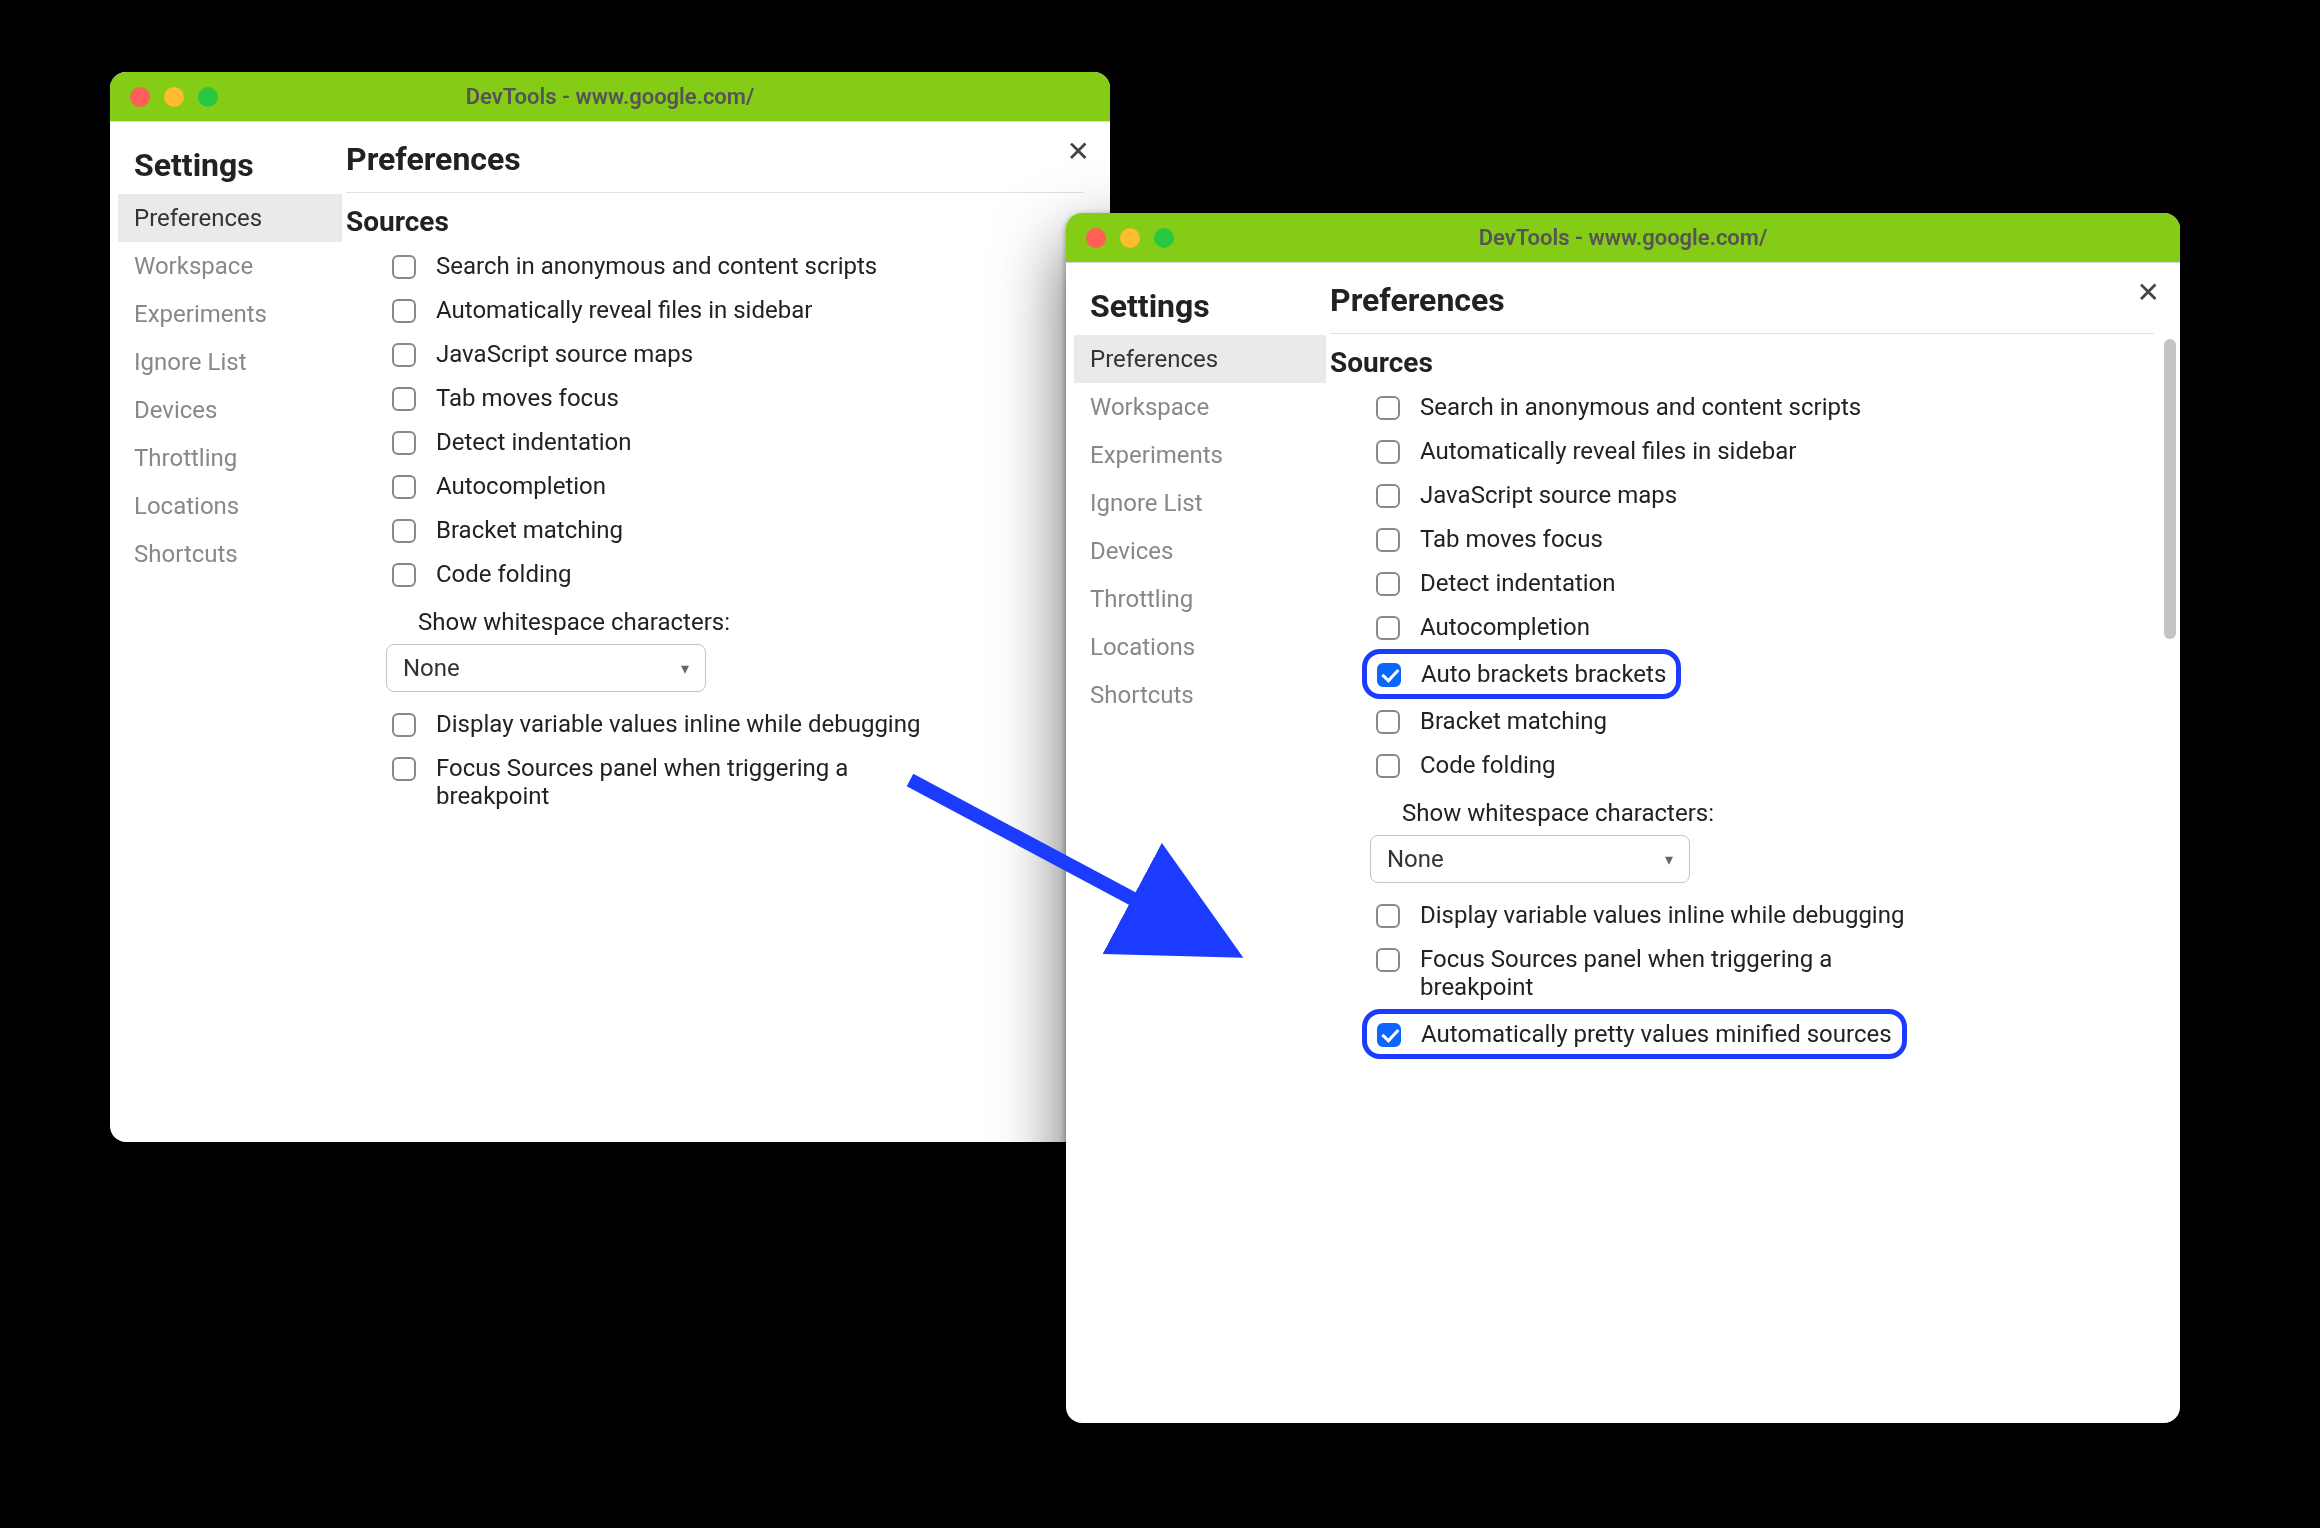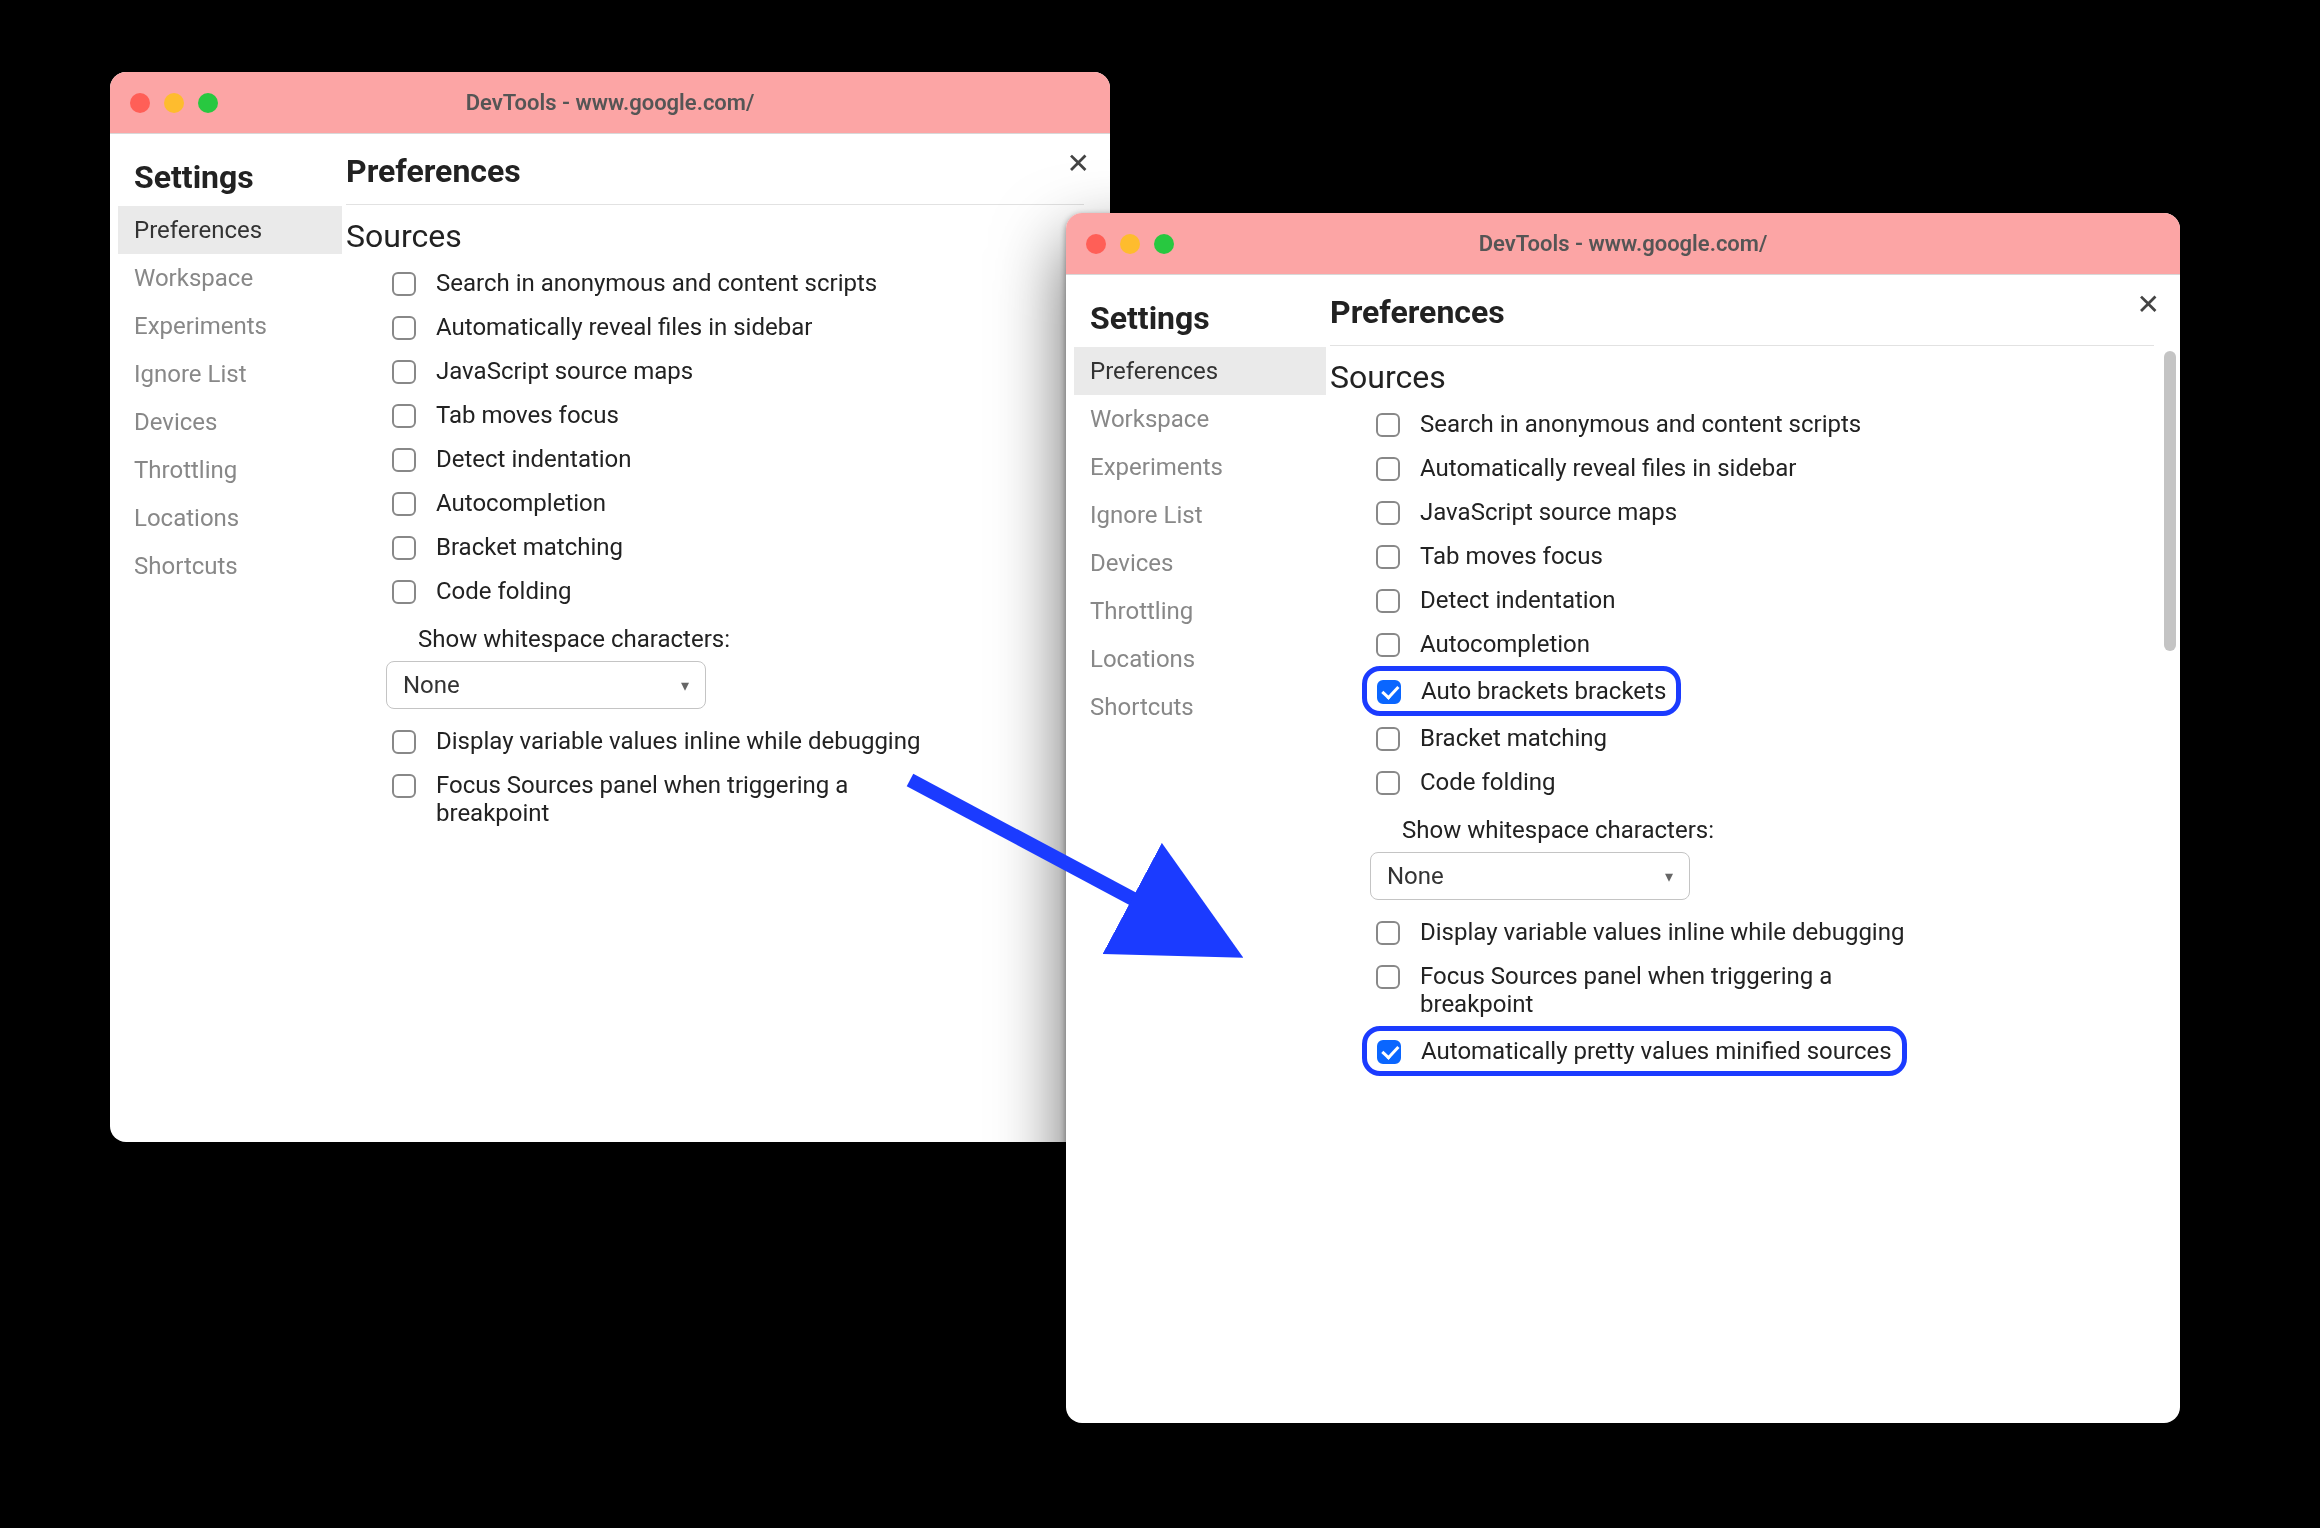--- a/index.html
+++ b/index.html
@@ -16,22 +16,22 @@
   .window {
     position: absolute;
     background: #fff;
     border-radius: 16px;
     box-shadow: 0 30px 70px rgba(0,0,0,0.6), 0 2px 6px rgba(0,0,0,0.4);
     overflow: hidden;
     display: flex;
     flex-direction: column;
   }
   .titlebar {
-    height: 62px;
-    background: #fca5a5;
+    height: 50px;
+    background: #84cc16;
     border-bottom: 1px solid #d8d8d8;
     display: flex;
     align-items: center;
     position: relative;
   }
   .traffic {
     display: flex;
     gap: 14px;
     margin-left: 20px;
     align-items: center;
@@ -99,22 +99,22 @@
   }
   .main-title {
     font-size: 32px;
     font-weight: 700;
     color: #222;
     padding-bottom: 14px;
     border-bottom: 1px solid #e2e2e2;
     margin-right: 6px;
   }
   .section-title {
-    font-size: 32px;
-    font-weight: 400;
+    font-size: 28px;
+    font-weight: 700;
     color: #222;
     padding: 12px 0 6px 0;
   }
   .opts {
     padding-left: 40px;
   }
   .opt-row {
     display: flex;
     align-items: flex-start;
     gap: 20px;

